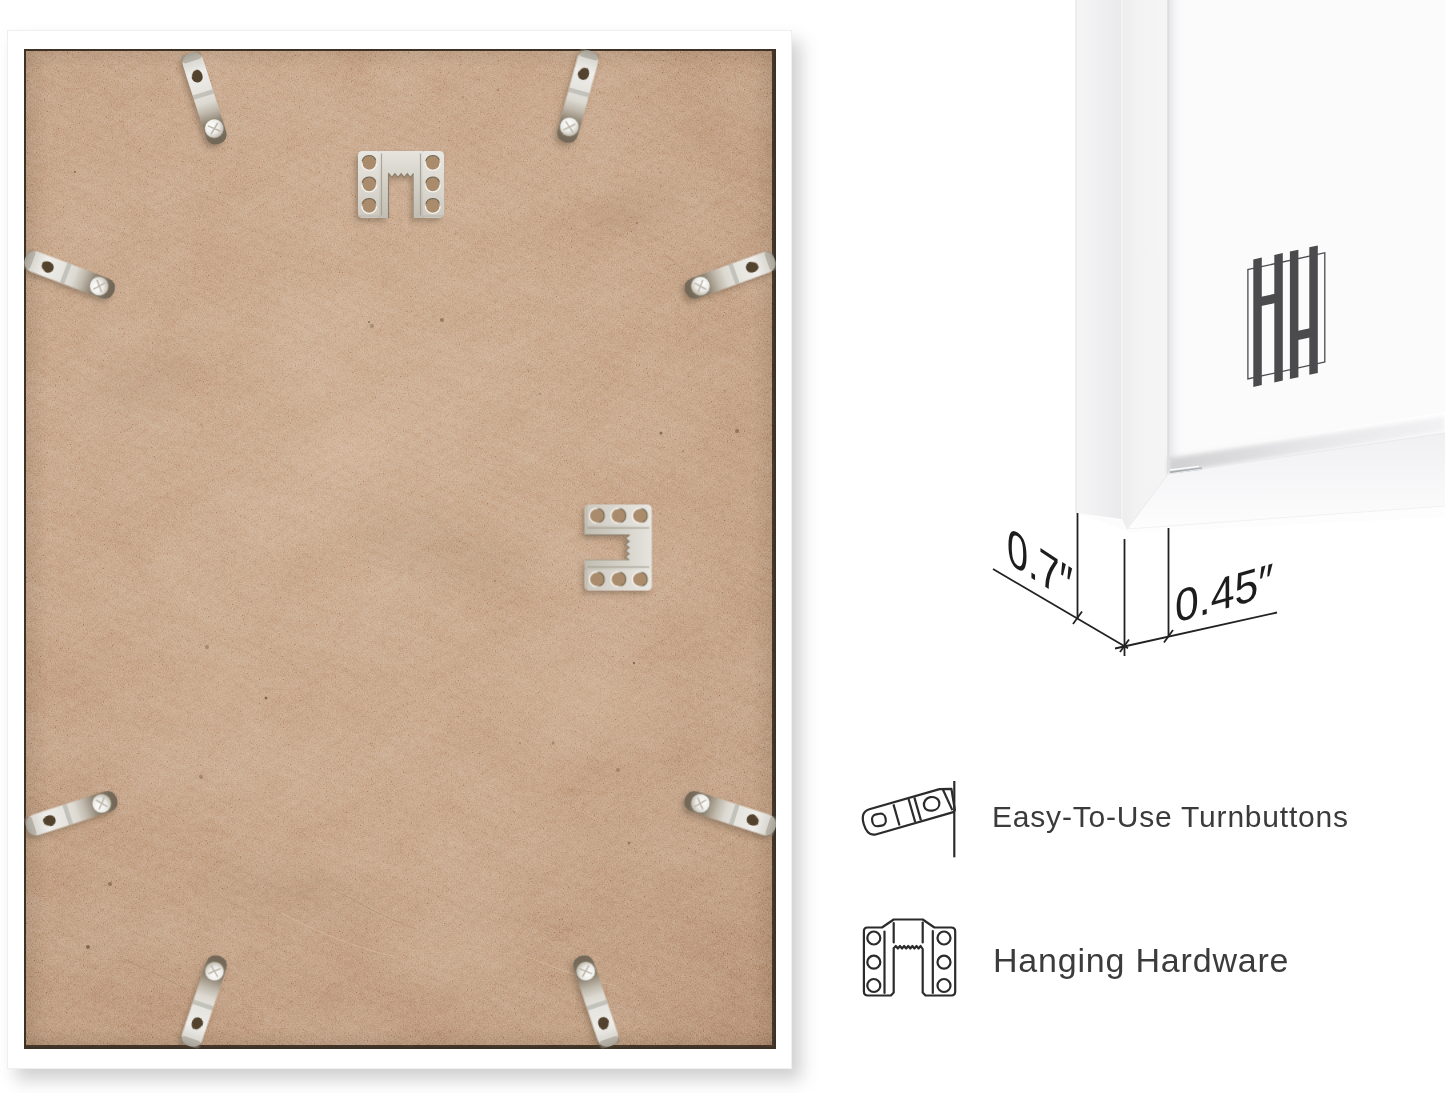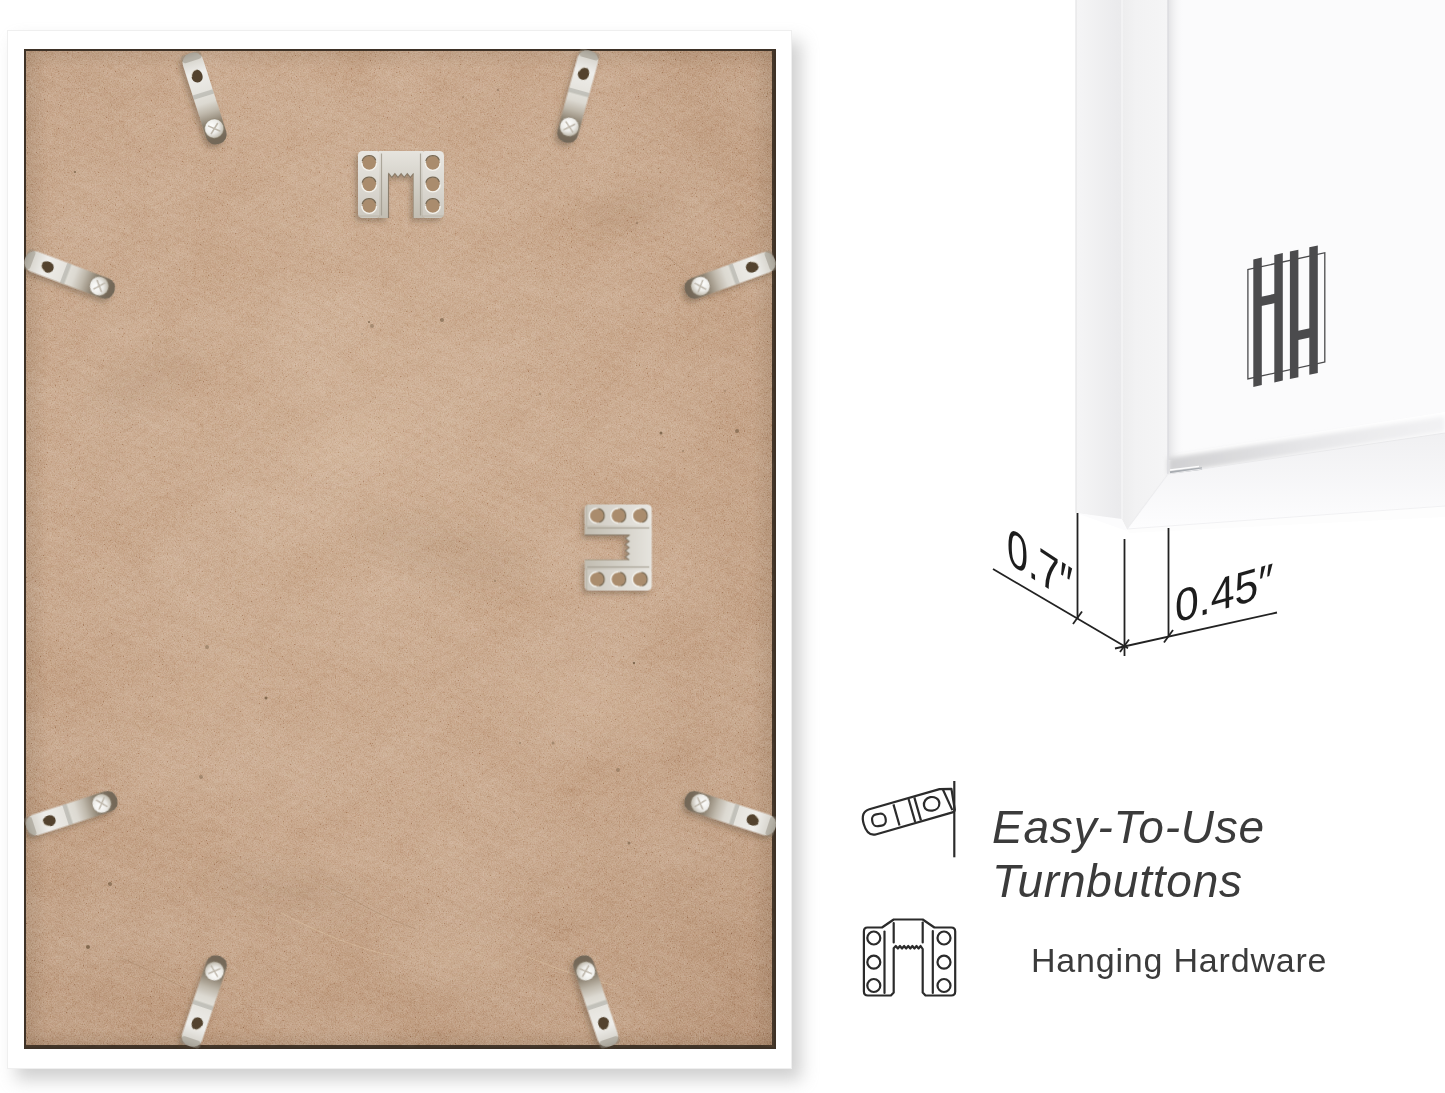--- a/index.html
+++ b/index.html
@@ -368,33 +368,33 @@
       <path d="M 39,-12.4 L 42.5,10.8"></path>
       <rect x="-37.5" y="-6" width="13.5" height="12" rx="5" transform="rotate(6 -30.7 0)"></rect>
       <line x1="-12.5" y1="-11" x2="-12.5" y2="11"></line>
       <line x1="3.5" y1="-12" x2="3.5" y2="12"></line>
       <line x1="9.5" y1="-12" x2="9.5" y2="12"></line>
       <path d="M 16.5,-1.2 C 16.9,-5.3 20.7,-8.2 24.8,-7.8 C 28.9,-7.4 33,-4 32,0.4 C 31,4.5 27.2,6.4 23.1,5.7 C 19,5 16.1,2.3 16.5,-1.2 Z"></path>
     </g>
   </g>
 </svg>
 
-<div class="abs" style="left:992px;top:800px;font-size:46px;letter-spacing:0.8px;color:#3b3b3b;font-style:italic;">Easy-To-Use Turnbuttons</div>
+<div class="abs" style="left:992px;top:800px;font-size:30px;letter-spacing:0.8px;color:#3b3b3b;">Easy-To-Use Turnbuttons</div>
 
 <svg class="abs" style="left:852px;top:912px;" width="118" height="96" viewBox="0 0 118 96">
   <g fill="none" stroke="#2b2b2b" stroke-width="2.2" stroke-linejoin="round" stroke-linecap="round">
     <path d="M 15.4,15.5 H 30 L 41.7,7.5 H 70.7 L 82.4,15.5 H 99.2 Q 103.2,15.5 103.2,19.5 V 79.5 Q 103.2,83.5 99.2,83.5 H 73.5 L 70.7,80.5 V 37
              L 68.63,34 L 66.56,36.5 L 64.49,34 L 62.42,36.5 L 60.35,34 L 58.28,36.5 L 56.21,34 L 54.14,36.5 L 52.07,34 L 50,36.5 L 47.93,34 L 45.86,36.5 L 43.79,34 L 41.7,36.2
              V 80.5 L 38.9,83.5 H 15.9 Q 11.9,83.5 11.9,79.5 V 19.5 Q 11.9,15.5 15.4,15.5 Z"></path>
     <line x1="32.5" y1="19.5" x2="32.5" y2="81"></line>
     <line x1="80.8" y1="19" x2="80.8" y2="81"></line>
     <line x1="41.7" y1="11" x2="41.7" y2="30.5"></line>
     <line x1="70.7" y1="10.5" x2="70.7" y2="30.5"></line>
     <circle cx="21.8" cy="26" r="6.5"></circle>
     <circle cx="21.8" cy="50.2" r="6.5"></circle>
     <circle cx="21.8" cy="73.5" r="6.5"></circle>
     <circle cx="92" cy="26" r="6.5"></circle>
     <circle cx="92" cy="50.2" r="6.5"></circle>
     <circle cx="92" cy="73.5" r="6.5"></circle>
   </g>
 </svg>
 
-<div class="abs" style="left:993px;top:941px;font-size:34px;letter-spacing:0.8px;color:#3b3b3b;margin-left:38px;">Hanging Hardware</div>
+<div class="abs" style="left:993px;top:941px;font-size:34px;letter-spacing:0.8px;color:#3b3b3b;">Hanging Hardware</div>
 
 </body></html>

